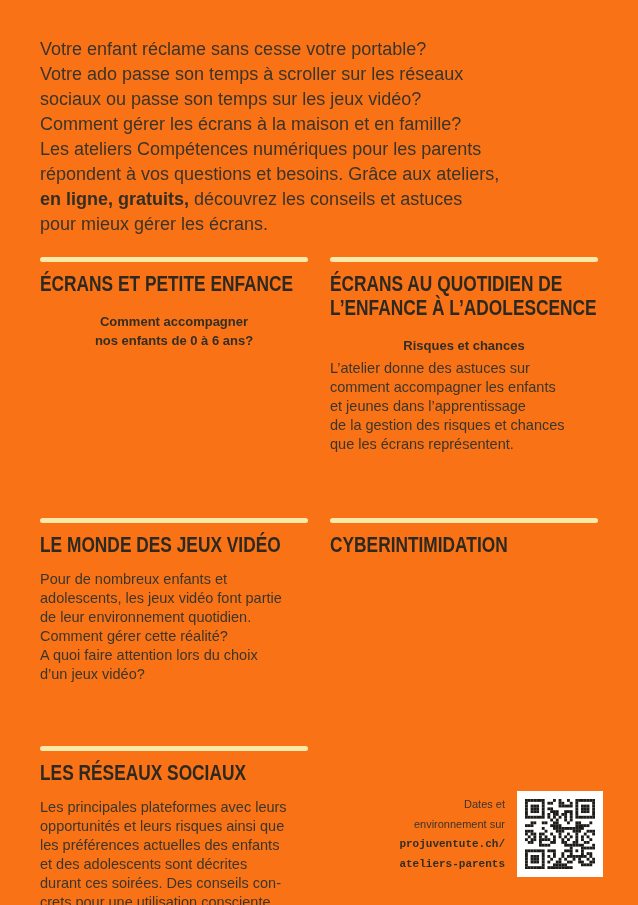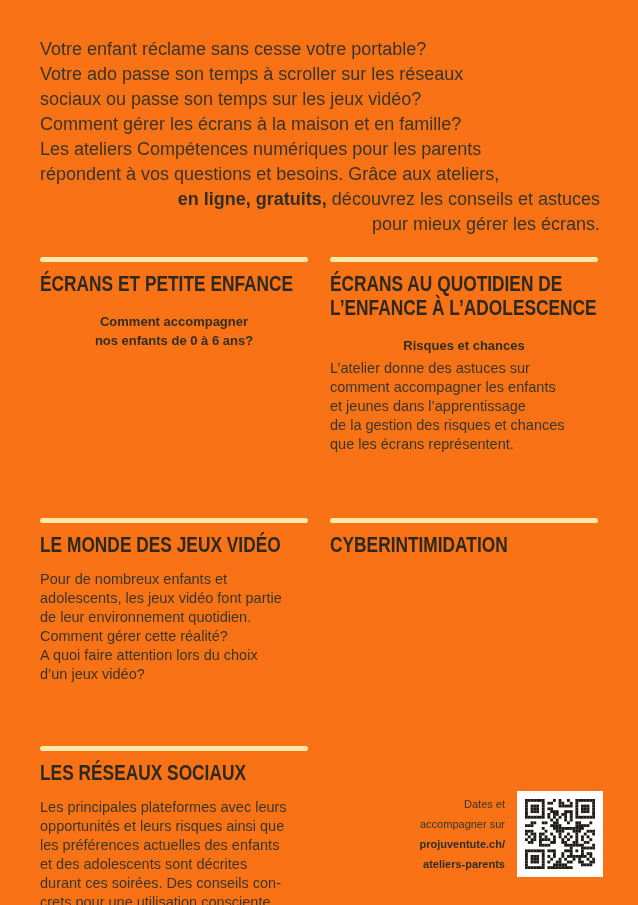--- a/index.html
+++ b/index.html
@@ -11,21 +11,21 @@
     overflow:hidden;
     font-family:"Liberation Sans", sans-serif;
     color:#3B362B;
   }
   .pre{white-space:pre;}
   
   .intro{
     position:absolute;left:40px;top:37px;width:560px;
     font-size:18px;line-height:25px;color:#3B342A;
   }
-  .intro .line{line-height:25px;text-align:right;}
+  .intro .line{line-height:25px;}
   .intro strong{color:#332E24;}
   
   .col{position:absolute;top:257px;width:268px;}
   .col-left{left:40px;}
   .col-right{left:330px;}
   .sec{box-sizing:border-box;}
   .h221{height:261px;}
   .h187{height:228px;}
   .divider{
     height:5px;border-radius:2.5px;
@@ -51,21 +51,21 @@
     font-size:14.5px;line-height:19px;
     color:#3B362B;
   }
   .body.no-sub{margin-top:13px;}
   
   .footer-note{
     position:absolute;left:300px;top:794px;width:205px;
     text-align:right;
     font-size:11px;line-height:20px;color:#3B342A;
   }
-  .footer-note .b{font-weight:700;color:#332E24;}
+  .footer-note .b{font-weight:700;color:#332E24;font-family:Liberation Mono, monospace;}
   .qr-box{
     position:absolute;left:517px;top:791px;
     width:86px;height:86px;background:#FFFFFF;
     display:flex;align-items:center;justify-content:center;
   }
   .qr-box svg{display:block;width:70px;height:70px;}
 </style>
 </head>
 <body>
 
@@ -125,21 +125,21 @@
 que les écrans représentent.</div>
     </div>
     <div class="sec h187">
       <div class="divider"></div>
       <h2>CYBERINTIMIDATION</h2>
     </div>
   </div>
 
   <div class="footer-note">
     <div>Dates et</div>
-    <div>accompagner sur</div>
+    <div>environnement sur</div>
     <div class="b">projuventute.ch/</div>
     <div class="b">ateliers-parents</div>
   </div>
 
   <div class="qr-box">
     <svg viewBox="0 0 25 25" xmlns="http://www.w3.org/2000/svg">
         <g fill="#1D1B16">
           <rect x="0" y="0" width="1.02" height="1.02"></rect>
           <rect x="1" y="0" width="1.02" height="1.02"></rect>
           <rect x="2" y="0" width="1.02" height="1.02"></rect>

